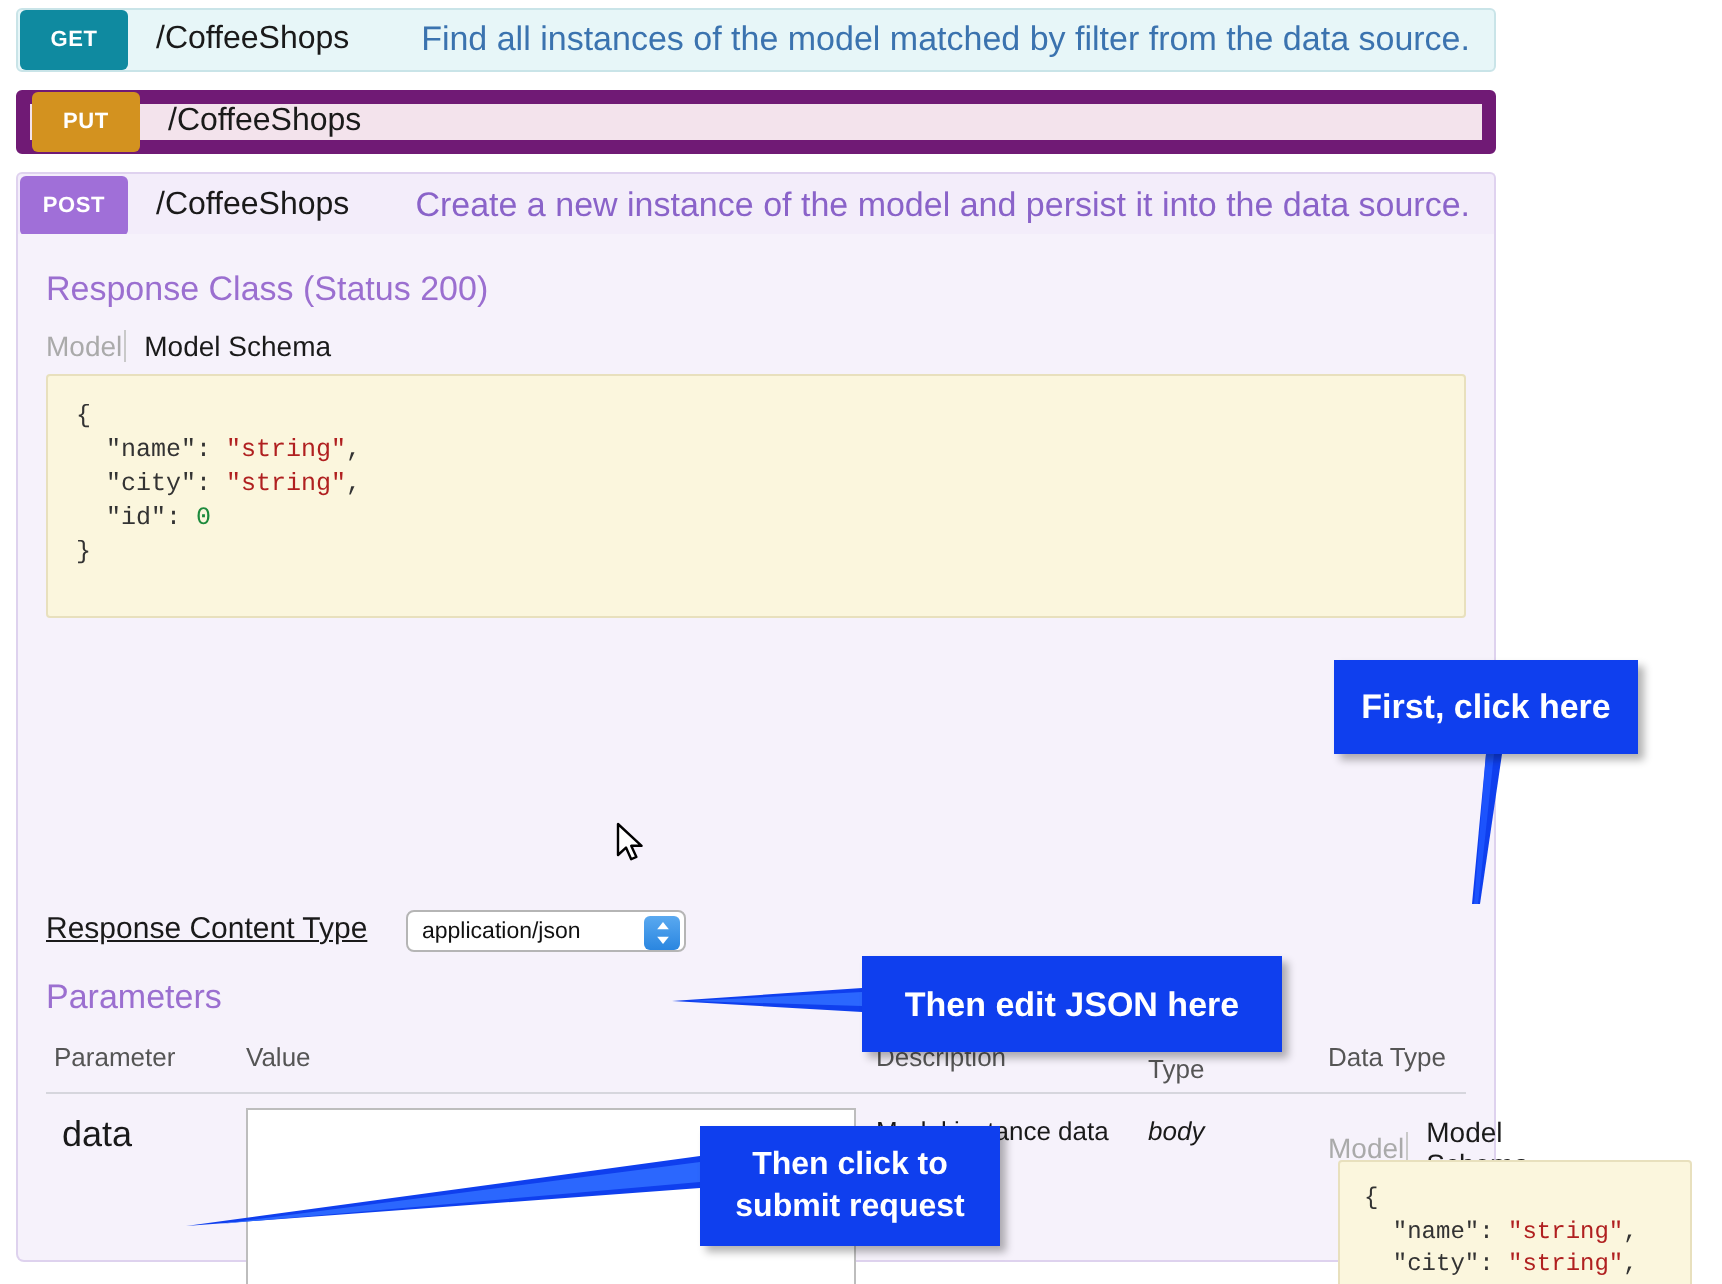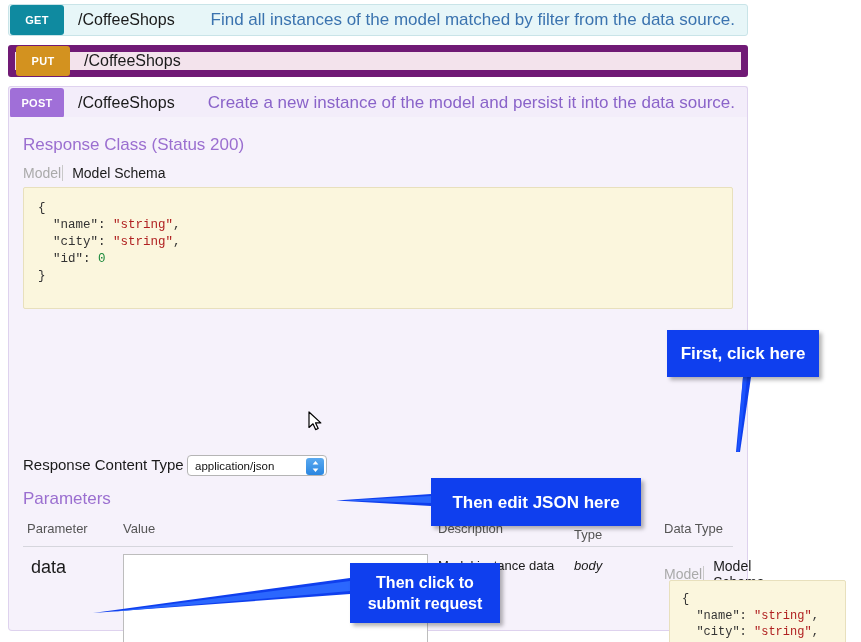--- a/index.html
+++ b/index.html
@@ -106,21 +106,21 @@
   .code-main {
     position: absolute; left: 14px; top: 70px;
     right: 14px; height: 122px;
   }
   .k-str { color: #b02020; }
   .k-num { color: #1c8a3c; }
 
   
   .rct-label {
     position: absolute; left: 14px; top: 339px;
-    font-size: 15px; color: #1a1a1a;
+    font-size: 15px; color: #1a1a1a; text-decoration: underline;
   }
   .mac-select {
     position: relative;
     height: 21px;
     background: #ffffff;
     border: 1px solid #b5b5b5;
     border-radius: 4px;
     font-size: 11.5px;
     color: #111111;
     display: inline-flex;
@@ -131,21 +131,21 @@
   .mac-select .stepper {
     position: absolute; right: 2px; top: 2px;
     width: 18px; height: 17px;
     background: linear-gradient(#5aa9f0, #2a86e0);
     border-radius: 3px;
     display: flex; flex-direction: column;
     align-items: center; justify-content: center;
     line-height: 6px;
     color: #ffffff; font-size: 7px;
   }
-  .sel-rct { position: absolute; left: 178px; top: 338px; width: 140px; }
+  .sel-rct { position: absolute; left: 194px; top: 338px; width: 140px; }
 
   
   .params-title {
     position: absolute; left: 14px; top: 372px;
     font-size: 17px; color: #9b6fd0;
   }
   .th {
     position: absolute;
     font-size: 13px; color: #555555;
     top: 404px;

